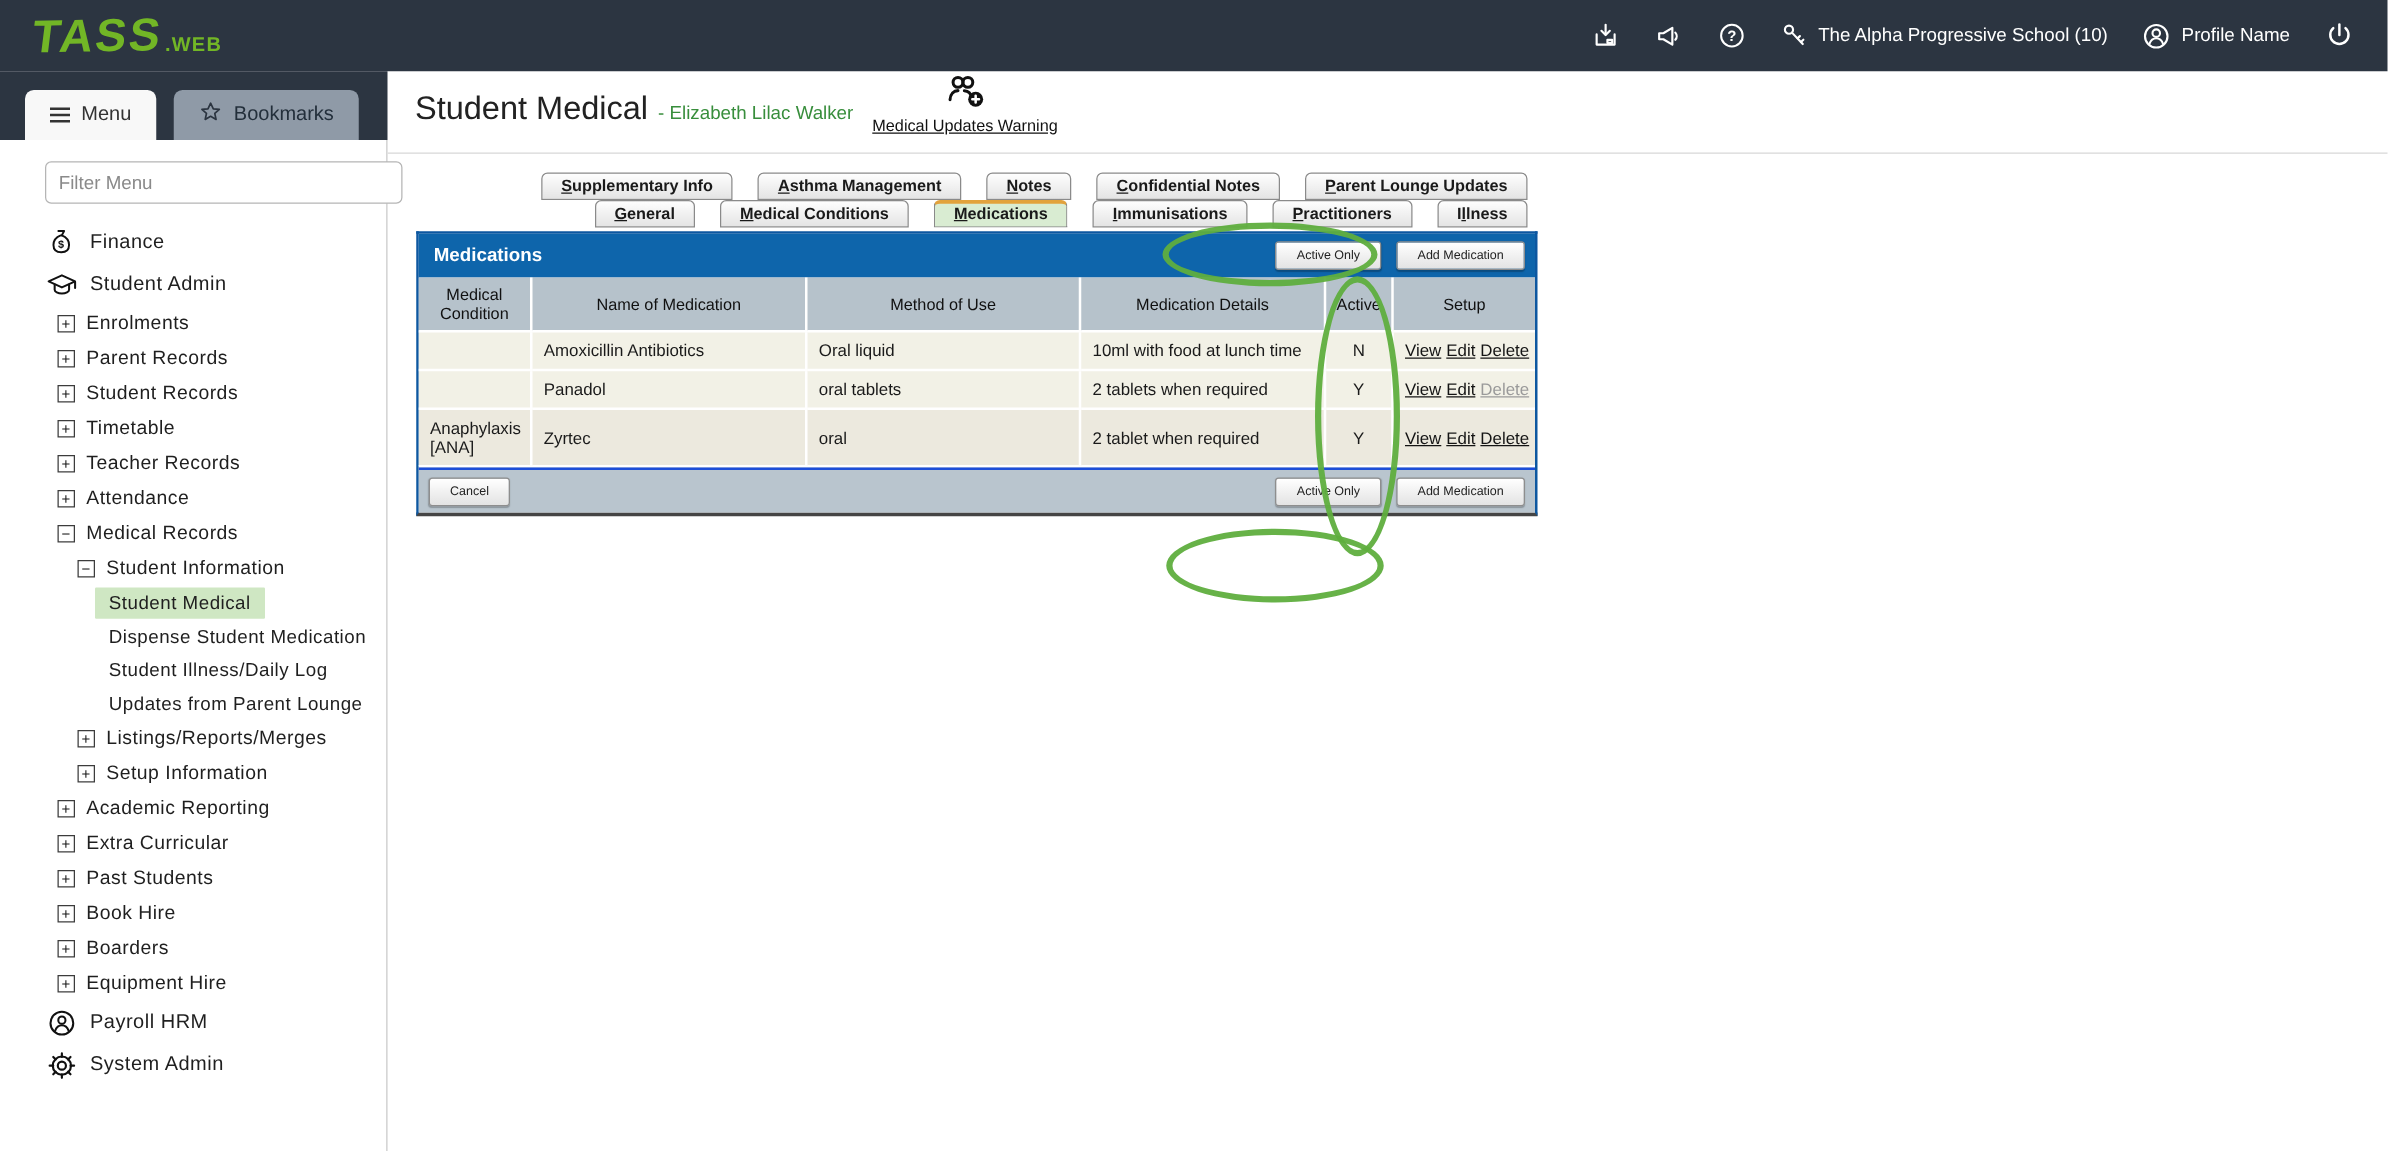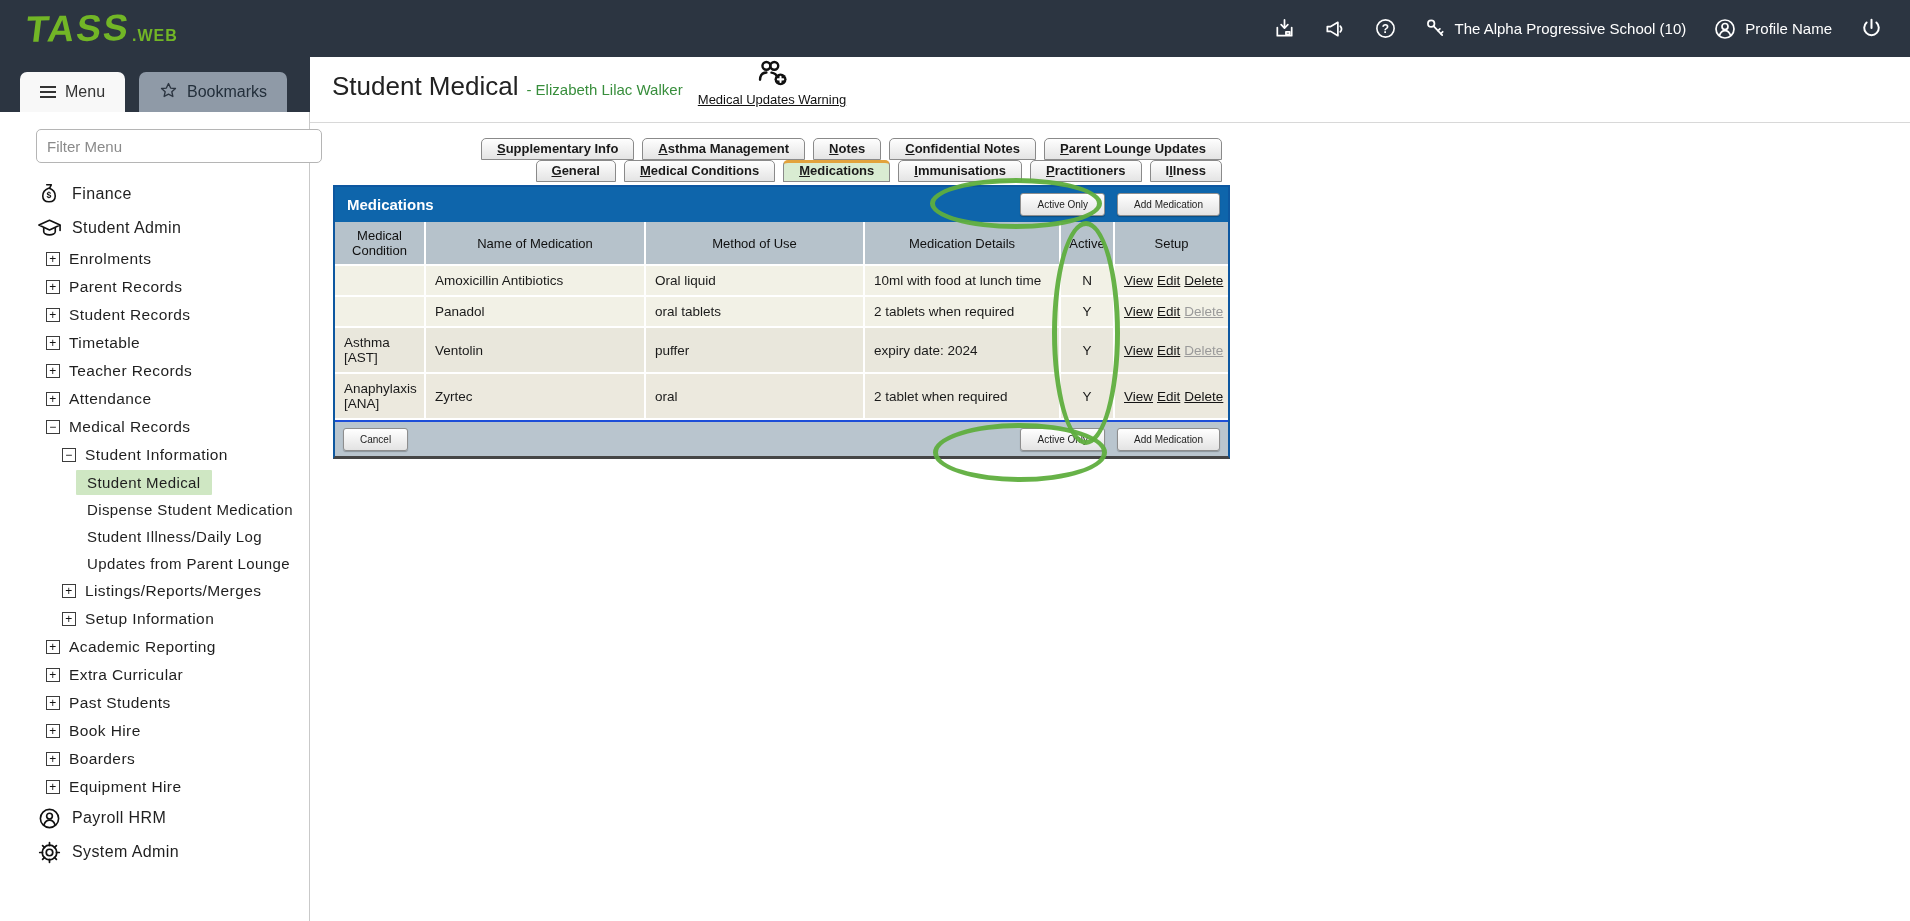--- a/index.html
+++ b/index.html
@@ -51,21 +51,21 @@
   .page-head { position:absolute; left:22px; top:14px; display:flex; align-items:baseline; }
   .page-title { font-size:26px; color:#222; }
   .page-student { font-size:15px; font-weight:normal; color:#388e3c; margin-left:8px; }
   .warn-block { position:absolute; left:377px; top:2px; width:170px; text-align:center; cursor:pointer; }
   .warn-block svg { display:inline-block; }
   .warn-label { font-size:13px; color:#111; text-decoration:underline; margin-top:1px; }
   .head-divider { position:absolute; left:0; top:65px; width:1600px; border-top:1px solid #d8d8d8; }
 
   
   .tabs-wrap { position:absolute; top:81px; right:688px; display:flex; flex-direction:column; align-items:flex-end; }
-  .tab-row { display:flex; gap:8px; }
+  .tab-row { display:flex; gap:20px; }
   .tab { height:22px; line-height:19px; border:1px solid #8a8a8a; border-radius:5px 5px 0 0;
     background:linear-gradient(#fefefe,#e4e4e4); padding:0 15px; font-size:13px; font-weight:bold;
     color:#1a1a1a; text-align:center; cursor:pointer; white-space:nowrap; }
   .tab.active { background:#d9ecd2; border-top:3px solid #e2a23c; line-height:16px; }
   .u { text-decoration:underline; }
 
   
   .panel { position:absolute; left:23px; top:128px; width:897px;
     border:2px solid #0d57a0; border-bottom:3px solid #454545; background:#fff; }
   .panel-head { height:35px; background:#0e65ab; display:flex; align-items:center; padding:0 8px; }
@@ -392,30 +392,20 @@
         <tr class="r2">
           <td></td>
           <td>Panadol</td>
           <td>oral tablets</td>
           <td>2 tablets when required</td>
           <td class="c-active">Y</td>
           <td>
             <a class="lnk">View</a><a class="lnk">Edit</a><a class="lnk dis">Delete</a>
           </td>
         </tr>
-        <tr class="r3">
-          <td>Asthma [AST]</td>
-          <td>Ventolin</td>
-          <td>puffer</td>
-          <td>expiry date: 2024</td>
-          <td class="c-active">Y</td>
-          <td>
-            <a class="lnk">View</a><a class="lnk">Edit</a><a class="lnk dis">Delete</a>
-          </td>
-        </tr>
         <tr class="r4">
           <td>Anaphylaxis [ANA]</td>
           <td>Zyrtec</td>
           <td>oral</td>
           <td>2 tablet when required</td>
           <td class="c-active">Y</td>
           <td>
             <a class="lnk">View</a><a class="lnk">Edit</a><a class="lnk">Delete</a>
           </td>
         </tr>

